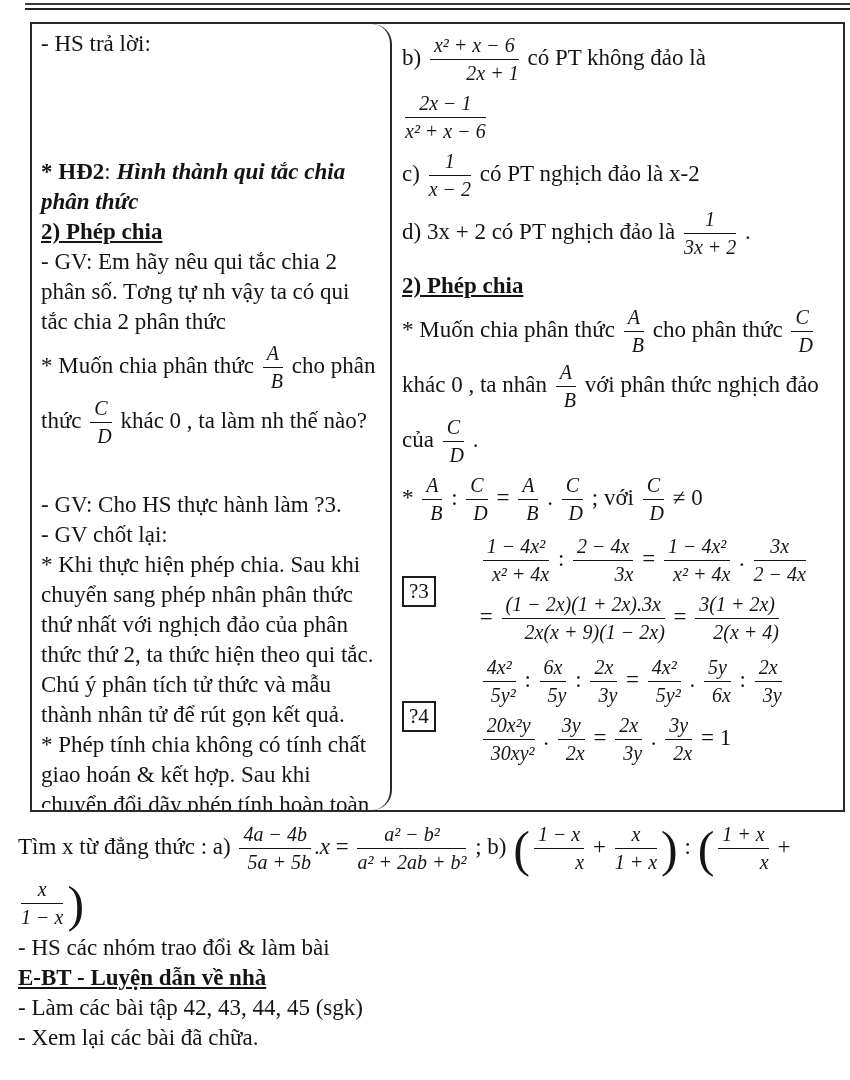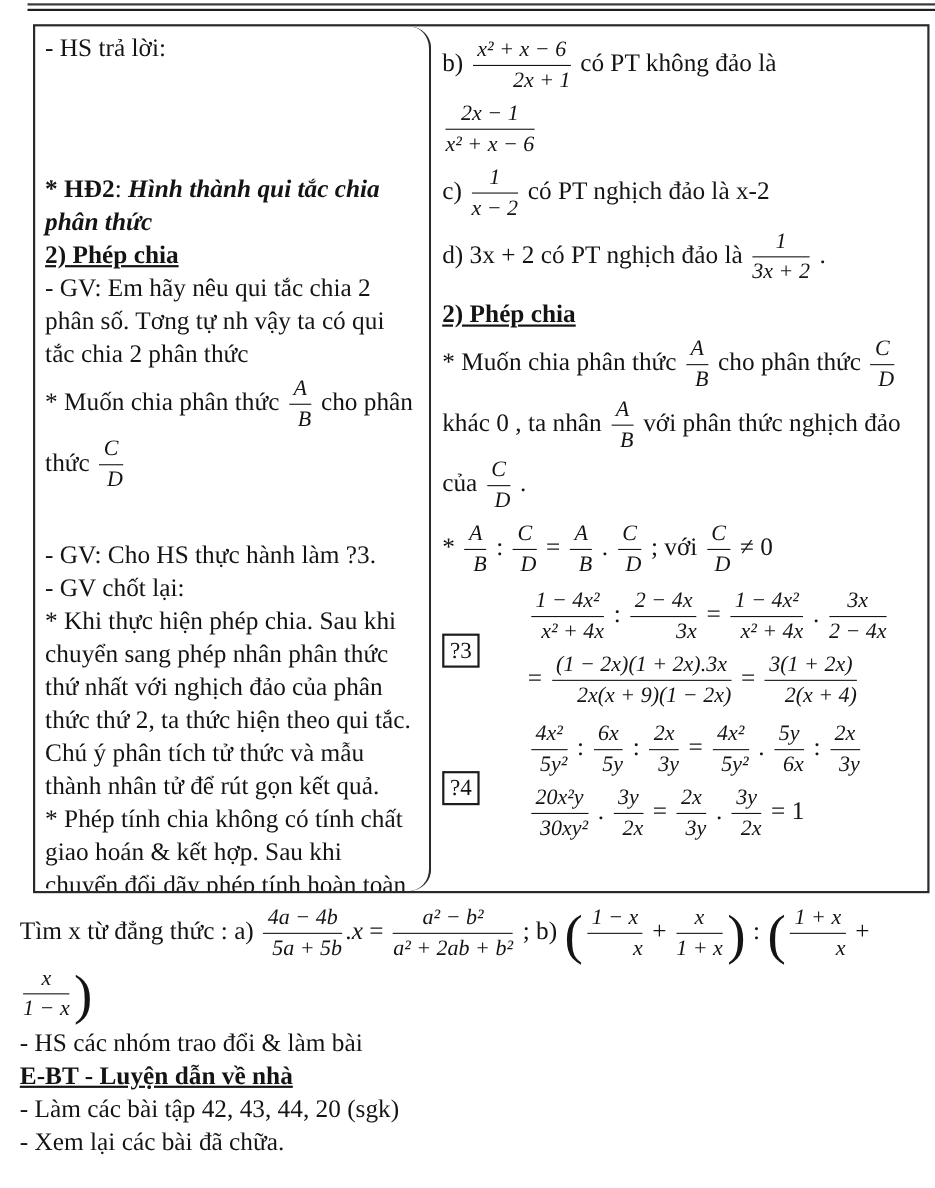--- a/index.html
+++ b/index.html
@@ -40,21 +40,21 @@
 
 <div class="page">
   <div class="topline"></div>
 
   <div class="table">
     <div class="cell cell-left">
       <p class="line gap-xl">- HS trả lời:</p>
       <p class="line"><span class="b">* HĐ2</span><span>: </span><span class="bi">Hình thành qui tắc chia phân thức</span></p>
       <p class="line"><span class="bu">2) Phép chia</span></p>
       <p class="line">- GV: Em hãy nêu qui tắc chia 2 phân số. Tơng tự nh vậy ta có qui tắc chia 2 phân thức</p>
-      <p class="line mline"><span>* Muốn chia phân thức </span><span class="frac"><span class="num">A</span><span class="den">B</span></span><span> cho phân thức </span><span class="frac"><span class="num">C</span><span class="den">D</span></span></p>
+      <p class="line mline"><span>* Muốn chia phân thức </span><span class="frac"><span class="num">A</span><span class="den">B</span></span><span> cho phân thức </span><span class="frac"><span class="num">C</span><span class="den">D</span></span><span> khác 0 , ta làm nh thế nào?</span></p>
       <p class="line gap-md">- GV: Cho HS thực hành làm ?3.</p>
       <p class="line"> - GV chốt lại:</p>
       <p class="line">* Khi thực hiện phép chia. Sau khi chuyển sang phép nhân phân thức thứ nhất với nghịch đảo của phân thức thứ 2, ta thức hiện theo qui tắc. Chú ý phân tích tử thức và mẫu thành nhân tử để rút gọn kết quả.</p>
       <p class="line">* Phép tính chia không có tính chất giao hoán &amp; kết hợp. Sau khi chuyển đổi dãy phép tính hoàn toàn chỉ có phép nhân ta có thể thực hiện tính chất giao hoán &amp; kết hợp.</p>
     </div>
 
     <div class="cell cell-right">
       <p class="line mline"><span>b) </span><span class="frac"><span class="num">x² + x − 6</span><span class="den">2x + 1</span></span><span> có PT không đảo là</span></p>
       <p class="line mline"><span class="frac"><span class="num">2x − 1</span><span class="den">x² + x − 6</span></span></p>
       <p class="line mline"><span>c)  </span><span class="frac"><span class="num">1</span><span class="den">x − 2</span></span><span>  có PT nghịch đảo là x-2</span></p>
@@ -78,16 +78,16 @@
           <p class="line mline"><span class="frac"><span class="num">20x²y</span><span class="den">30xy²</span></span><span> . </span><span class="frac"><span class="num">3y</span><span class="den">2x</span></span><span> = </span><span class="frac"><span class="num">2x</span><span class="den">3y</span></span><span> . </span><span class="frac"><span class="num">3y</span><span class="den">2x</span></span><span> = 1</span></p>
         </div>
       </div>
     </div>
   </div>
 
   <div class="bottom">
     <p class="line exline"><span>Tìm x từ đẳng thức : a)  </span><span class="frac"><span class="num">4a − 4b</span><span class="den">5a + 5b</span></span><span>.</span><span class="i">x</span><span> = </span><span class="frac"><span class="num">a² − b²</span><span class="den">a² + 2ab + b²</span></span><span>  ;        b) </span><span class="bigp">(</span><span class="frac"><span class="num">1 − x</span><span class="den">x</span></span><span> + </span><span class="frac"><span class="num">x</span><span class="den">1 + x</span></span><span class="bigp">)</span><span> : </span><span class="bigp">(</span><span class="frac"><span class="num">1 + x</span><span class="den">x</span></span><span> + </span><span class="frac"><span class="num">x</span><span class="den">1 − x</span></span><span class="bigp">)</span></p>
     <p class="line">- HS các nhóm trao đổi &amp; làm bài</p>
     <p class="line"><span class="bu">E-BT - Luyện dẫn về nhà</span></p>
-    <p class="line">- Làm các bài tập 42, 43, 44, 20 (sgk)</p>
+    <p class="line">- Làm các bài tập 42, 43, 44, 45 (sgk)</p>
     <p class="line">- Xem lại các bài đã chữa.</p>
   </div>
 </div>
 
 </body></html>

